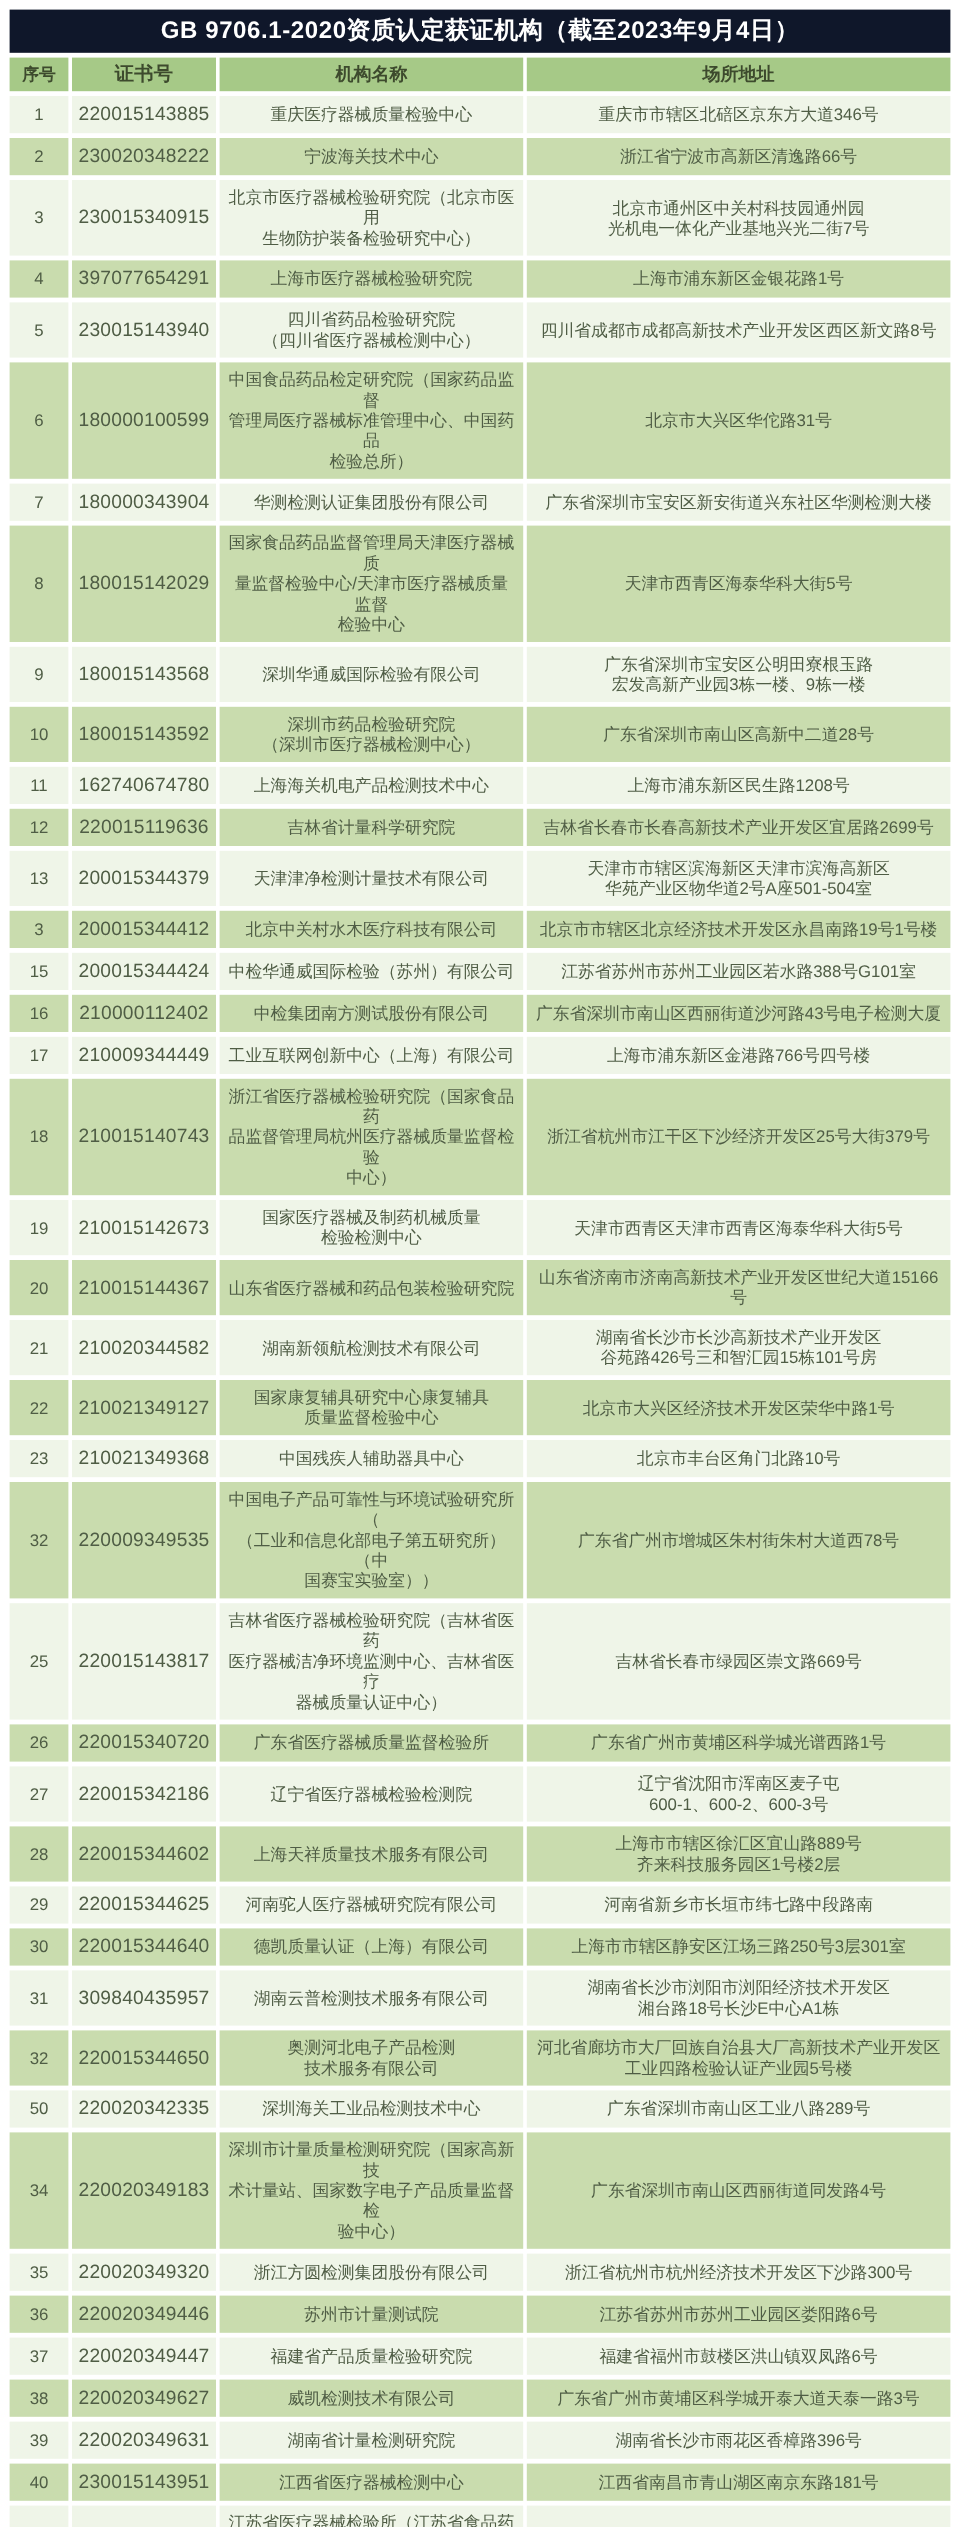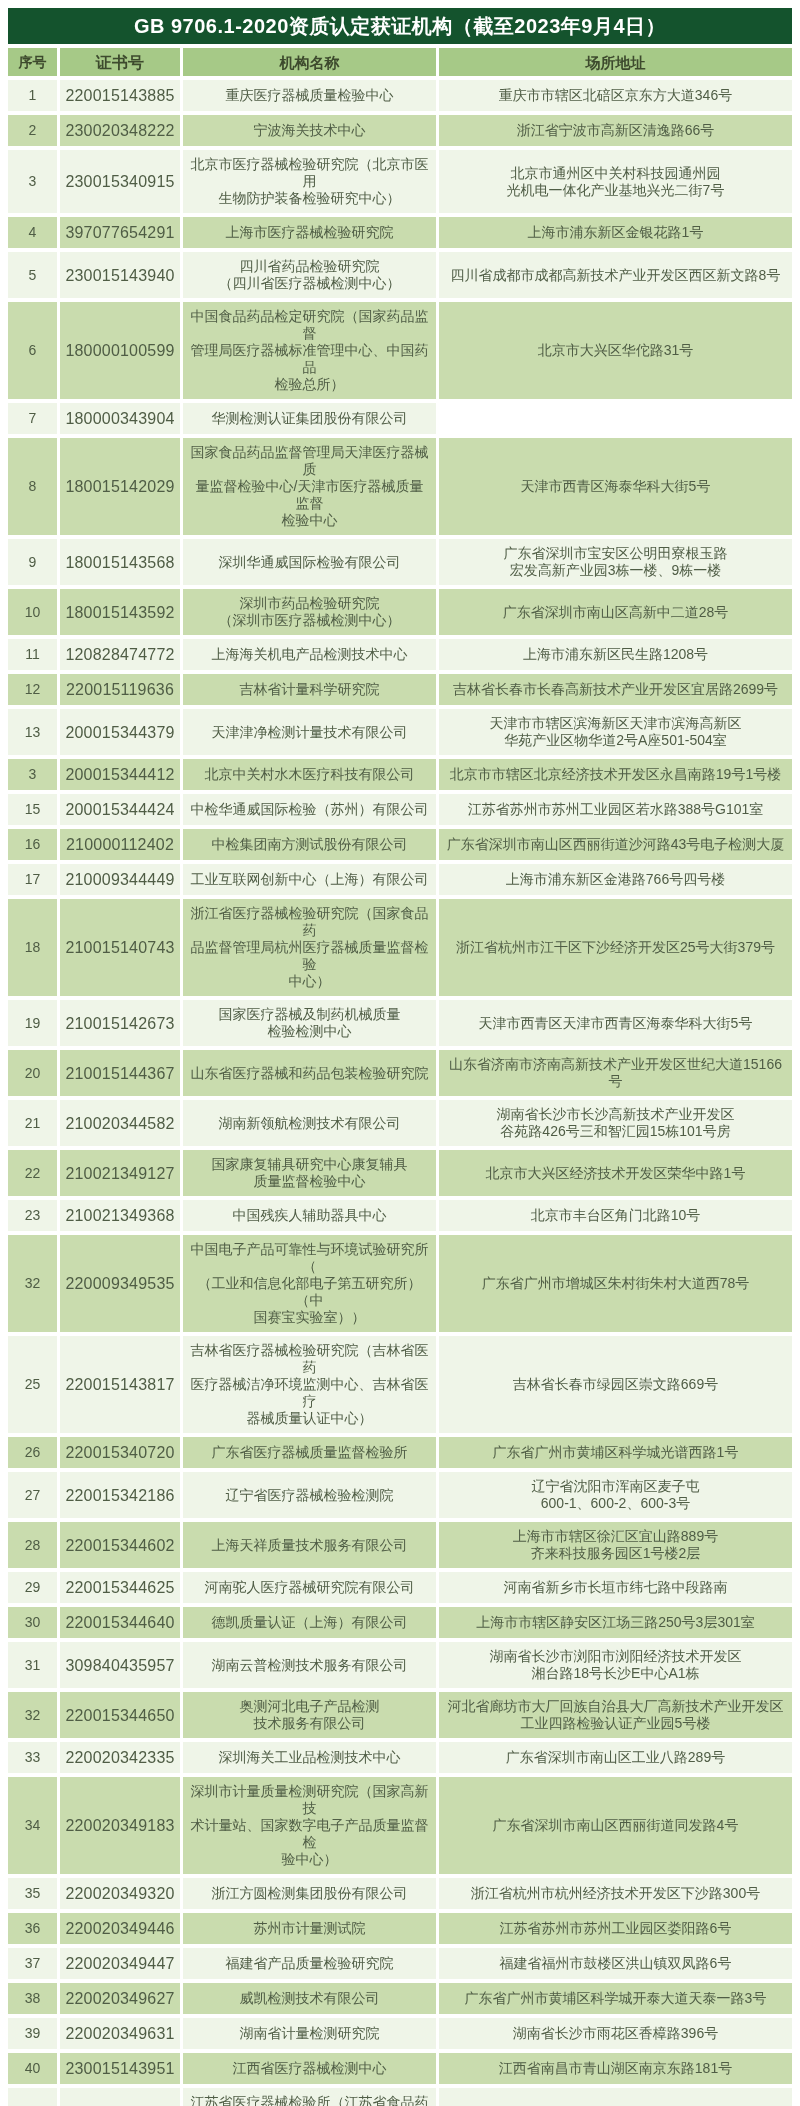--- a/index.html
+++ b/index.html
@@ -5,21 +5,21 @@
   html, body { margin: 0; padding: 0; background: #ffffff; }
   body {
     width: 800px;
     font-family: "Liberation Sans", "DejaVu Sans", sans-serif;
     color: #4f5d45;
   }
   .page { padding: 8px 8px 10px 8px; }
   .cert-table { display: flex; flex-direction: column; gap: 4px; }
 
   .title-bar {
-    background: #14532d;
+    background: #0f172a;
     color: #ffffff;
     font-size: 20px;
     font-weight: bold;
     text-align: center;
     height: 36px;
     line-height: 36px;
     letter-spacing: 0.5px;
   }
 
   .grid-row {
@@ -115,20 +115,21 @@
     <div class="cell name">中国食品药品检定研究院（国家药品监督
 管理局医疗器械标准管理中心、中国药品
 检验总所）</div>
     <div class="cell addr">北京市大兴区华佗路31号</div>
   </div>
 
   <div class="grid-row data-row">
     <div class="cell seq">7</div>
     <div class="cell cert">180000343904</div>
     <div class="cell name">华测检测认证集团股份有限公司</div>
+    <div class="cell addr">广东省深圳市宝安区新安街道兴东社区华测检测大楼</div>
   </div>
 
   <div class="grid-row data-row">
     <div class="cell seq">8</div>
     <div class="cell cert">180015142029</div>
     <div class="cell name">国家食品药品监督管理局天津医疗器械质
 量监督检验中心/天津市医疗器械质量监督
 检验中心</div>
     <div class="cell addr">天津市西青区海泰华科大街5号</div>
   </div>
@@ -144,21 +145,21 @@
   <div class="grid-row data-row">
     <div class="cell seq">10</div>
     <div class="cell cert">180015143592</div>
     <div class="cell name">深圳市药品检验研究院
 （深圳市医疗器械检测中心）</div>
     <div class="cell addr">广东省深圳市南山区高新中二道28号</div>
   </div>
 
   <div class="grid-row data-row">
     <div class="cell seq">11</div>
-    <div class="cell cert">120828474772</div>
+    <div class="cell cert">162740674780</div>
     <div class="cell name">上海海关机电产品检测技术中心</div>
     <div class="cell addr">上海市浦东新区民生路1208号</div>
   </div>
 
   <div class="grid-row data-row">
     <div class="cell seq">12</div>
     <div class="cell cert">220015119636</div>
     <div class="cell name">吉林省计量科学研究院</div>
     <div class="cell addr">吉林省长春市长春高新技术产业开发区宜居路2699号</div>
   </div>
@@ -312,21 +313,21 @@
   <div class="grid-row data-row">
     <div class="cell seq">32</div>
     <div class="cell cert">220015344650</div>
     <div class="cell name">奥测河北电子产品检测
 技术服务有限公司</div>
     <div class="cell addr">河北省廊坊市大厂回族自治县大厂高新技术产业开发区
 工业四路检验认证产业园5号楼</div>
   </div>
 
   <div class="grid-row data-row">
-    <div class="cell seq">33</div>
+    <div class="cell seq">50</div>
     <div class="cell cert">220020342335</div>
     <div class="cell name">深圳海关工业品检测技术中心</div>
     <div class="cell addr">广东省深圳市南山区工业八路289号</div>
   </div>
 
   <div class="grid-row data-row">
     <div class="cell seq">34</div>
     <div class="cell cert">220020349183</div>
     <div class="cell name">深圳市计量质量检测研究院（国家高新技
 术计量站、国家数字电子产品质量监督检

